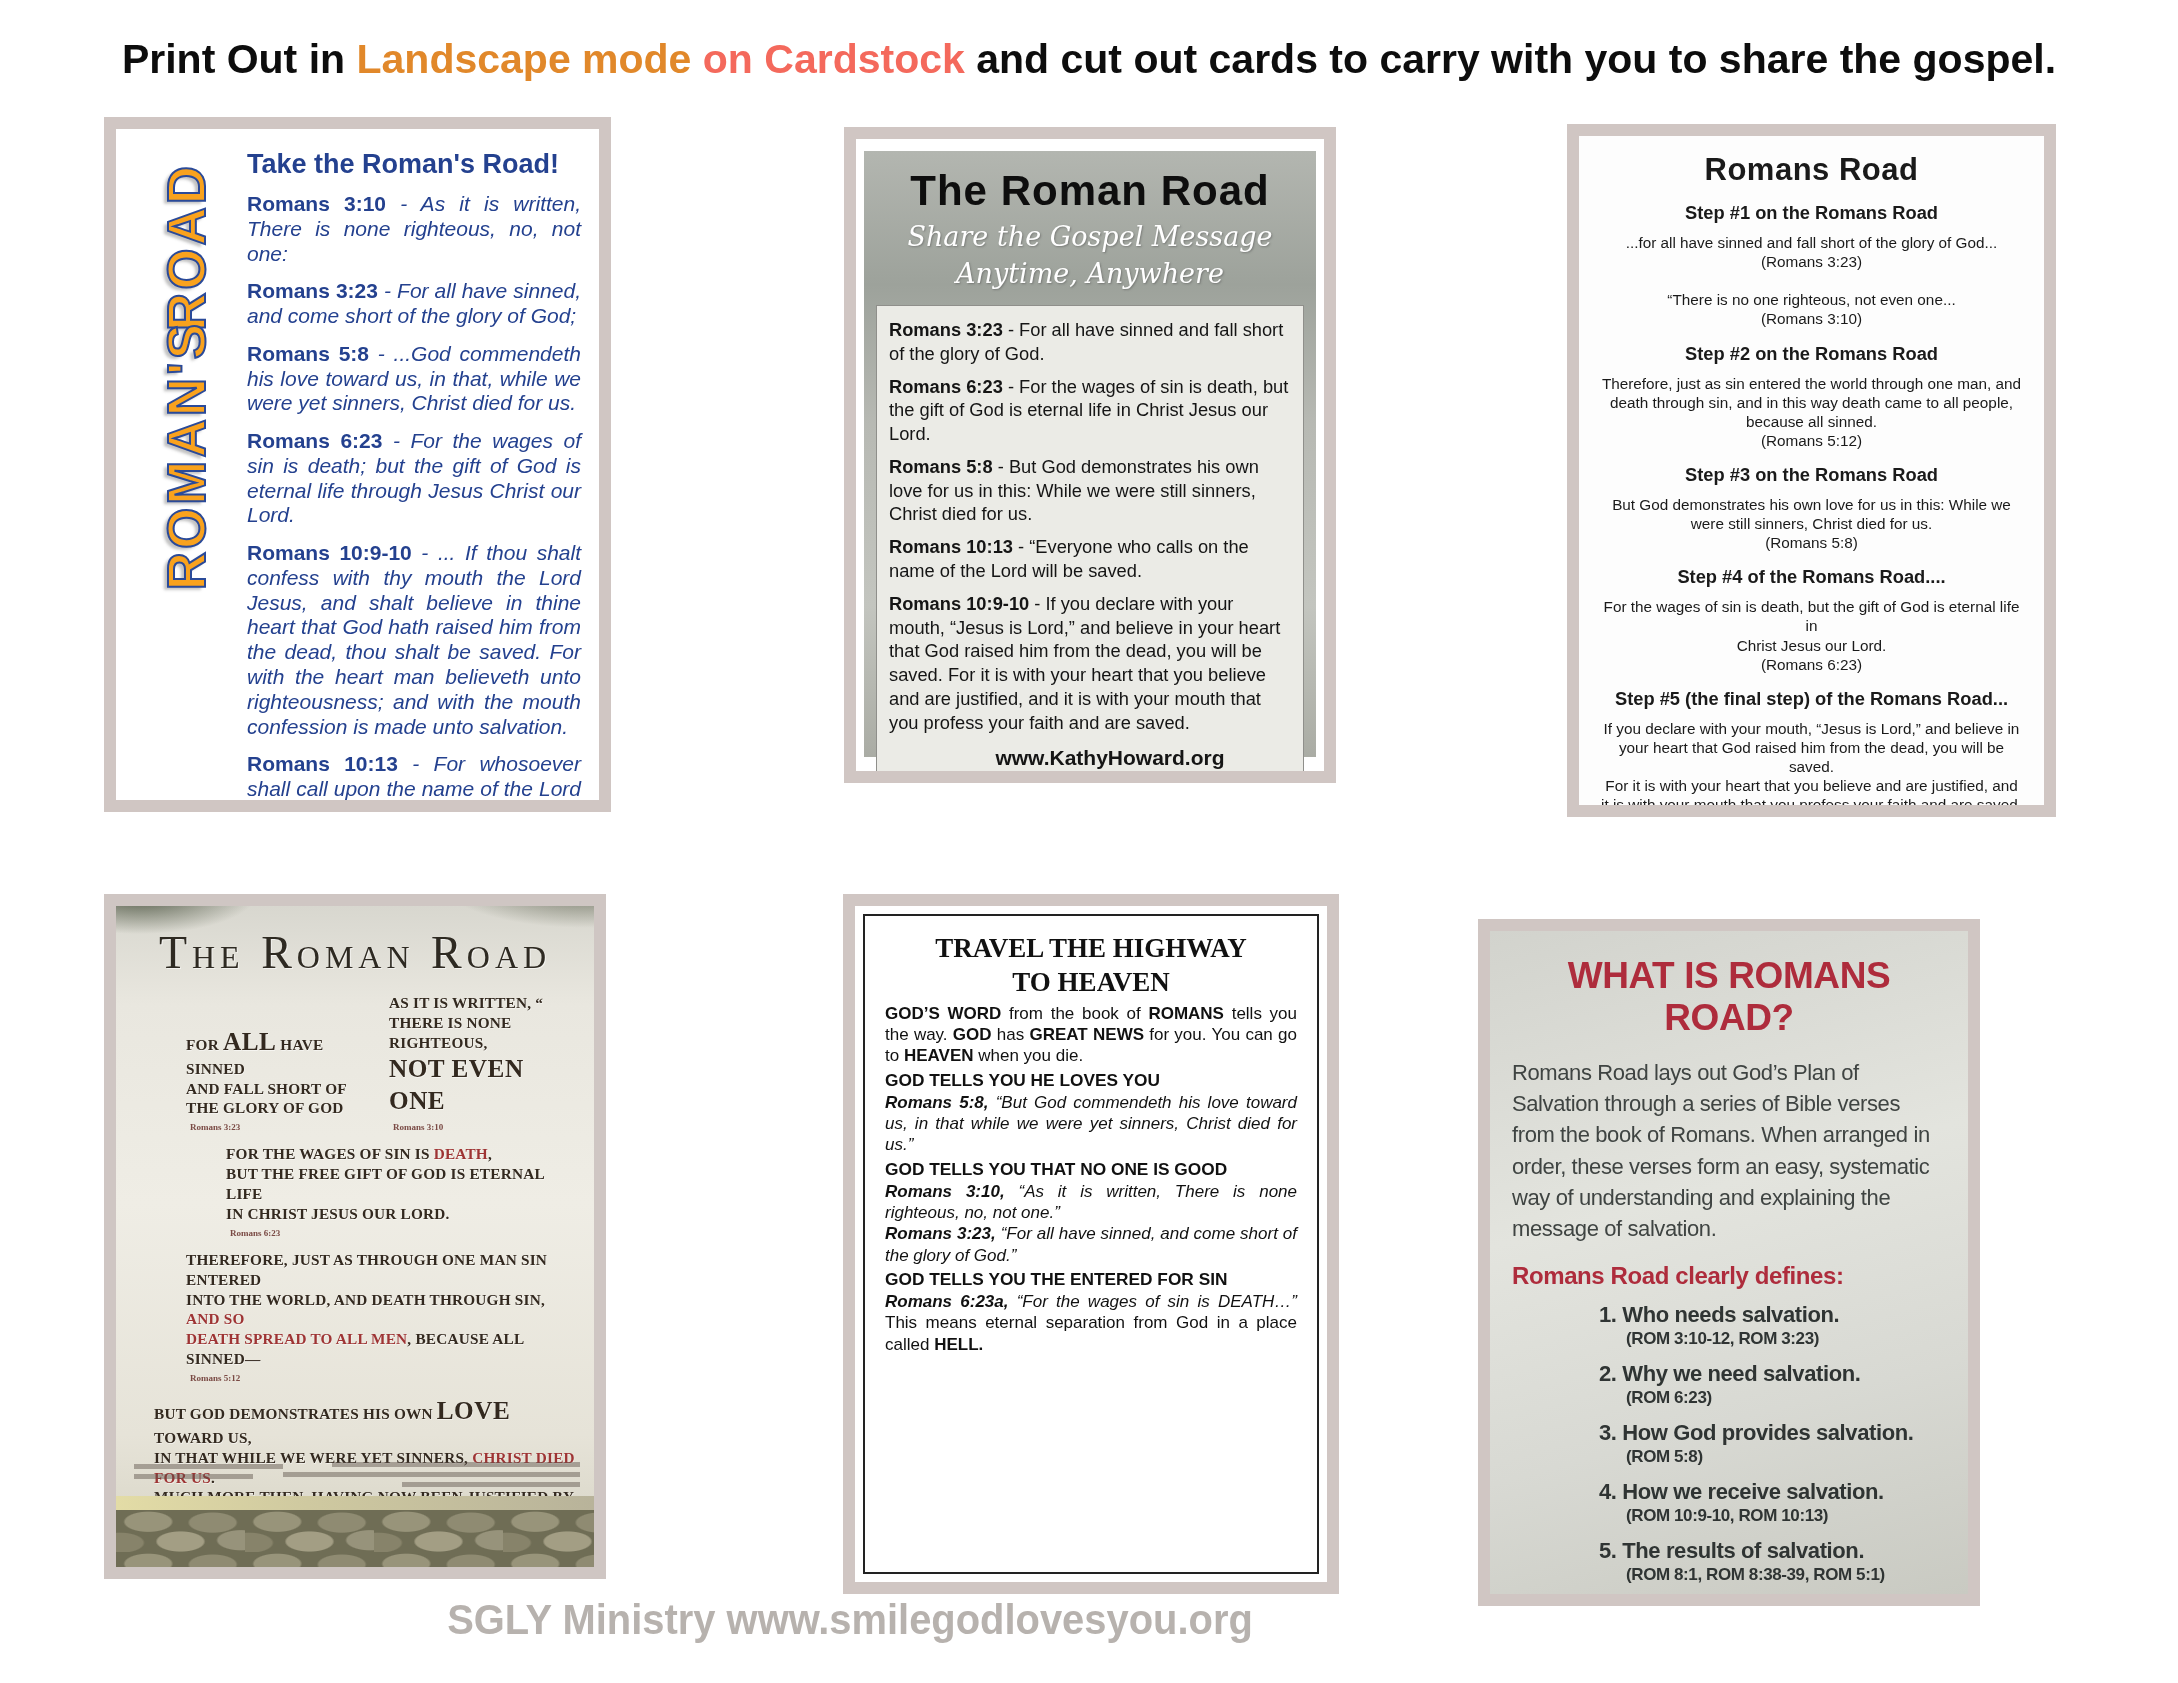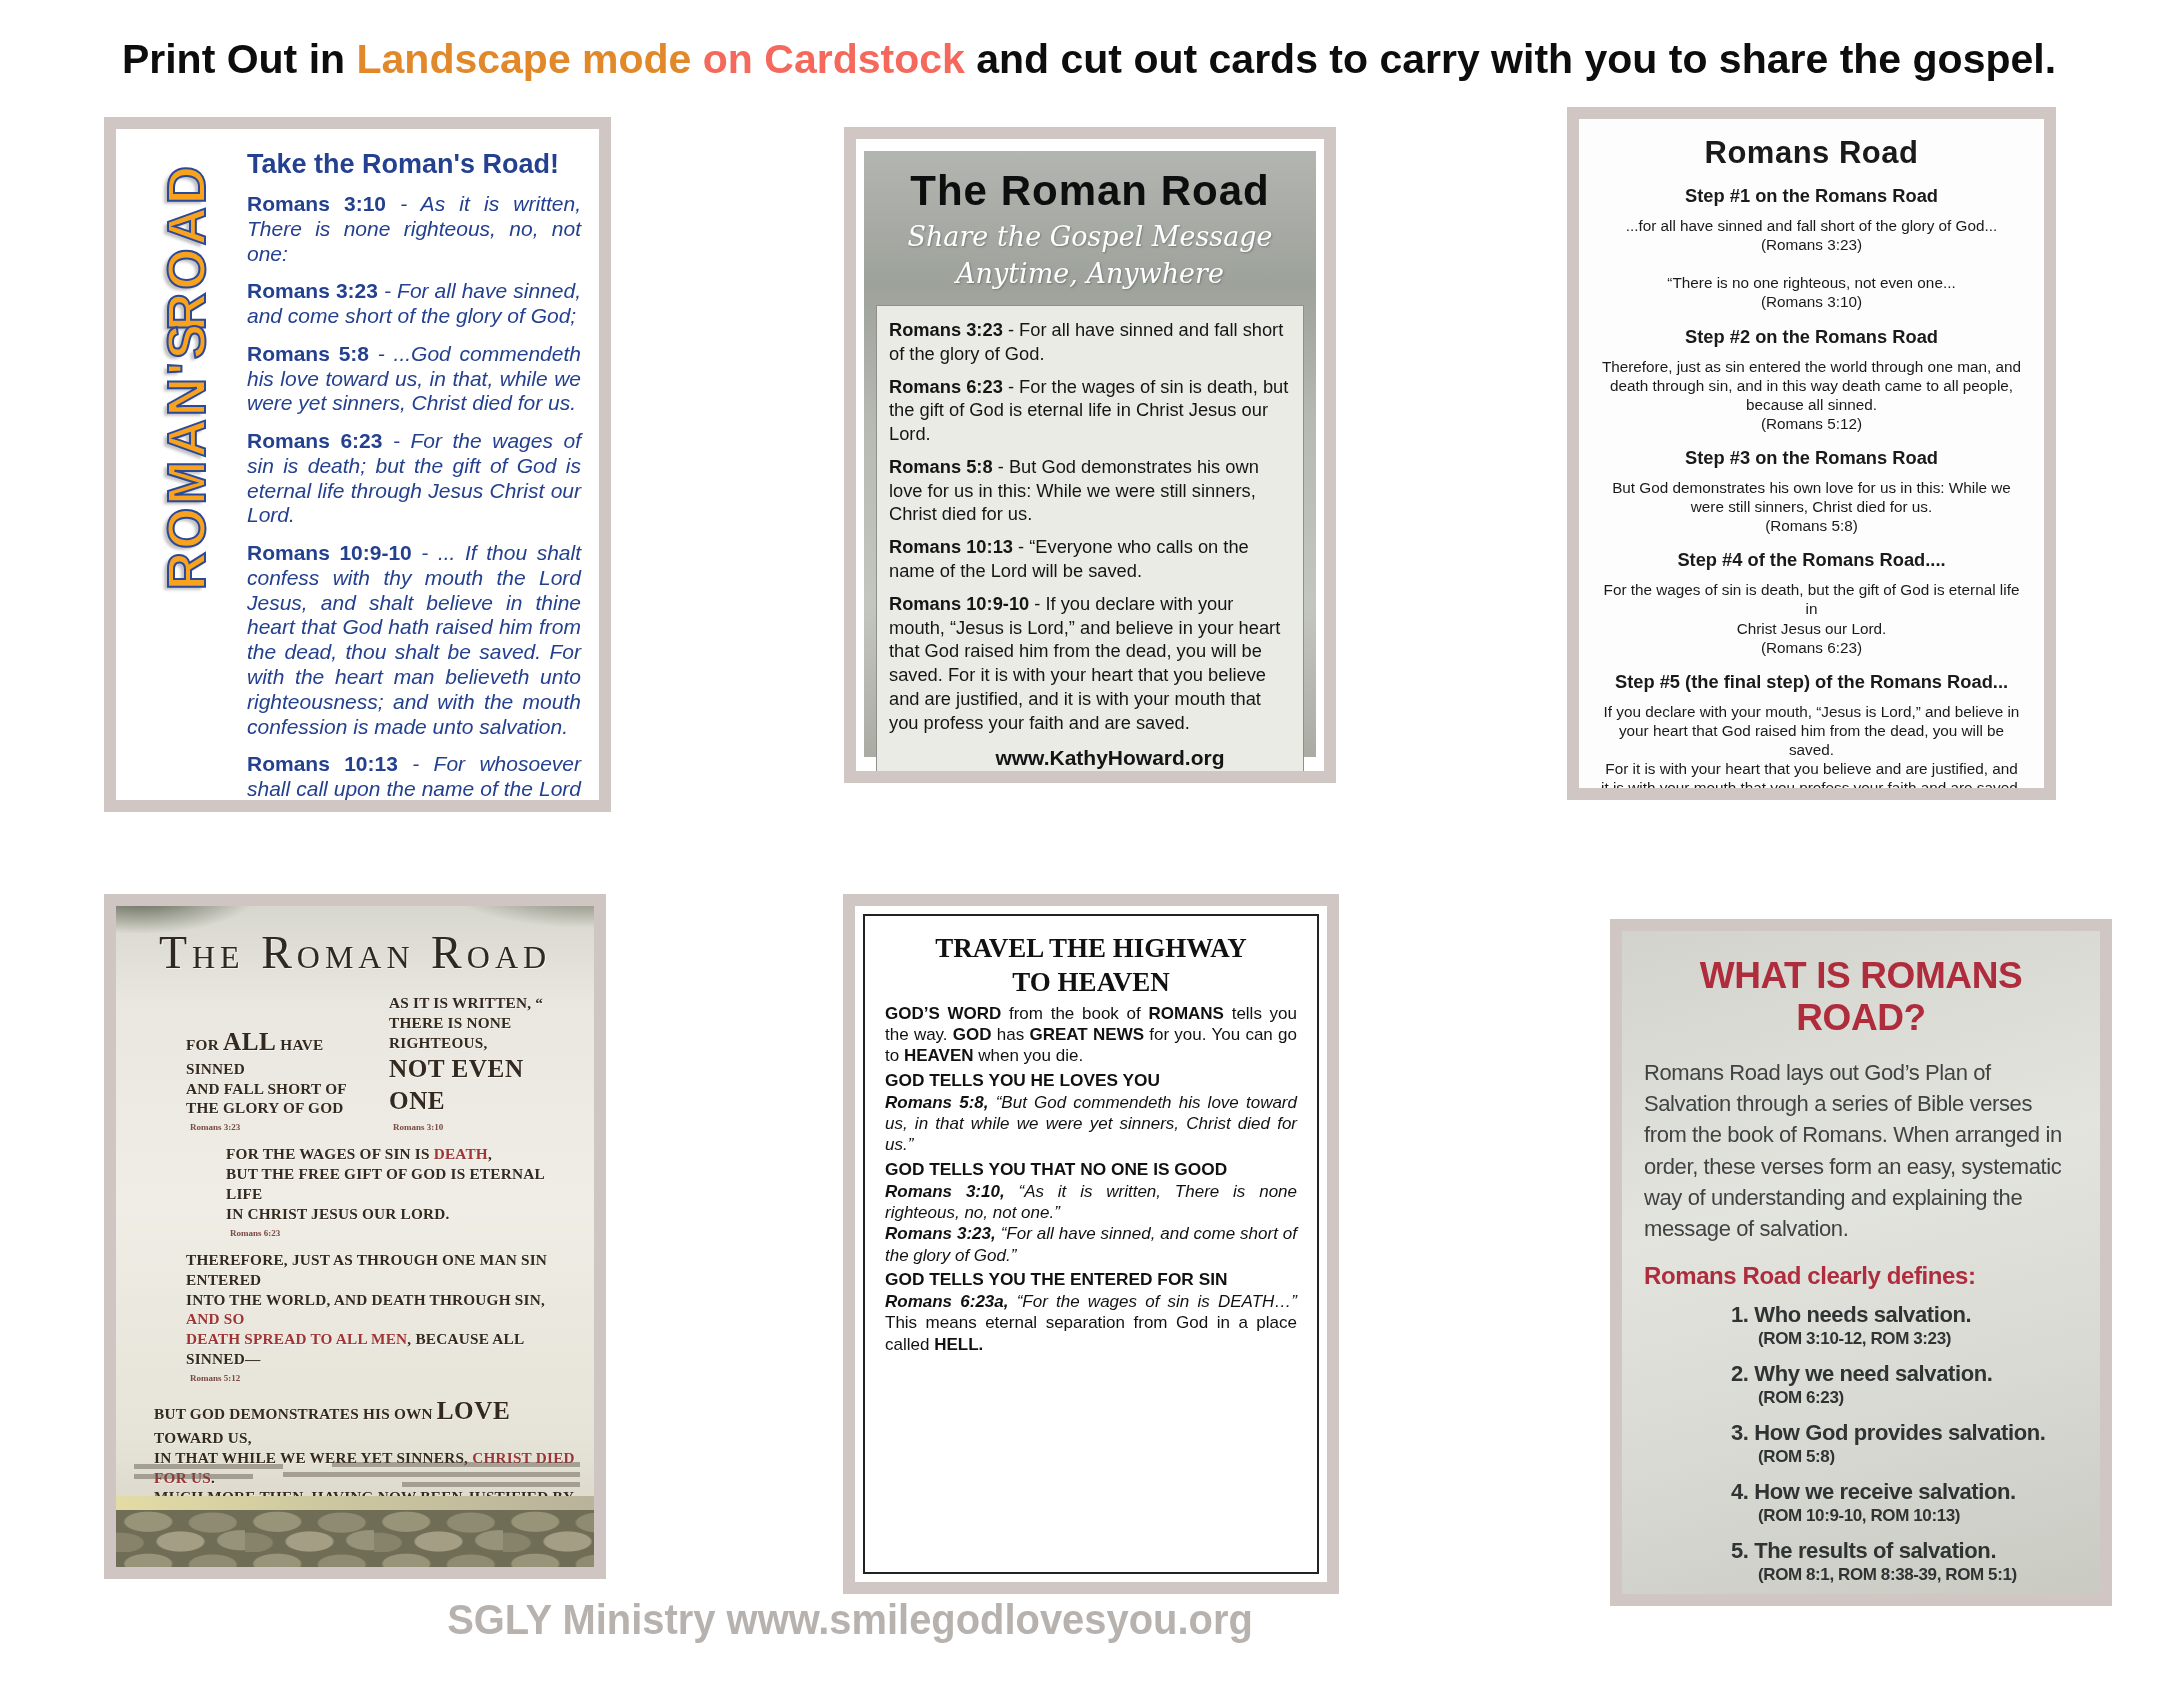--- a/index.html
+++ b/index.html
@@ -38,21 +38,21 @@
   .c2-title { font-size:42px; font-weight:bold; color:#0e0e0e; letter-spacing:1px; }
   .c2-script { font-family:"DejaVu Serif", serif; font-style:italic; color:#ffffff;
                font-size:27px; margin-top:6px; text-shadow:1px 1px 2px rgba(80,80,80,.5); }
   .c2-panel { margin:16px 12px 0 12px; background:#ebebe6; border:1px solid #8f8f8b;
               padding:12px 12px 8px 12px; color:#151515; }
   .c2v { font-size:18.3px; line-height:1.3; margin-bottom:9px; }
   .c2v b { font-weight:bold; }
   .c2-site { text-align:center; font-weight:bold; font-size:21px; padding:2px 0 6px 40px; }
 
   
-  #card3 { left:1567px; top:107px; width:489px; height:693px; background:#fdfdfd; }
+  #card3 { left:1567px; top:124px; width:489px; height:693px; background:#fdfdfd; }
   .c3-inner { padding:16px 22px; text-align:center; color:#1a1a1a; }
   .c3-title { font-size:31px; font-weight:bold; margin-bottom:14px; letter-spacing:0.5px; }
   .c3-step-h { font-size:18.3px; font-weight:bold; margin:14px 0 9px 0; }
   .c3-step-b { font-size:15.3px; line-height:1.25; white-space:pre-line; }
 
   
   #card4 { left:104px; top:894px; width:502px; height:685px; border-color:#cfc6c3; }
   .c4-bg { position:absolute; inset:0; font-family:"Liberation Serif", serif; color:#33291f;
            background-image:
              radial-gradient(ellipse 168px 59px at 5% -2%, rgba(52,62,40,.85), transparent 70%),
@@ -88,21 +88,21 @@
   #card5 { left:843px; top:894px; width:496px; height:700px; }
   .c5-frame { position:absolute; inset:8px; border:2px solid #222; padding:16px 20px; color:#111; }
   .c5-title { font-family:"Liberation Serif", serif; font-weight:bold; font-size:27px;
               text-align:center; line-height:1.25; white-space:pre-line; }
   .c5-block { margin-top:3px; font-size:17px; line-height:1.26; text-align:justify; }
   .c5-h { font-weight:bold; font-size:17.3px; }
   .c5-block b { font-weight:bold; }
   .c5-block i { font-style:italic; }
 
   
-  #card6 { left:1610px; top:919px; width:502px; height:687px; }
+  #card6 { left:1478px; top:919px; width:502px; height:687px; }
   .c6-bg { position:absolute; inset:0; padding:24px 22px; letter-spacing:-0.4px;
            background:linear-gradient(165deg,#d2d3cd 0%,#e3e4de 40%,#d8d9d3 70%,#c9cac2 100%);
            color:#3f4442; }
   .c6-title { text-align:center; font-size:37px; font-weight:bold; color:#ae2c3c; margin-bottom:18px; }
   .c6-intro { font-size:22px; line-height:1.42; font-weight:500; }
   .c6-defines { font-size:24px; font-weight:bold; color:#ae2c3c; margin:18px 0 12px 0; }
   .c6-list { margin-left:87px; }
   .c6-item { margin-bottom:12px; color:#2f3433; }
   .c6-item-t { font-size:22px; font-weight:bold; }
   .c6-item-r { font-size:17px; font-weight:bold; margin-left:27px; margin-top:1px; }

